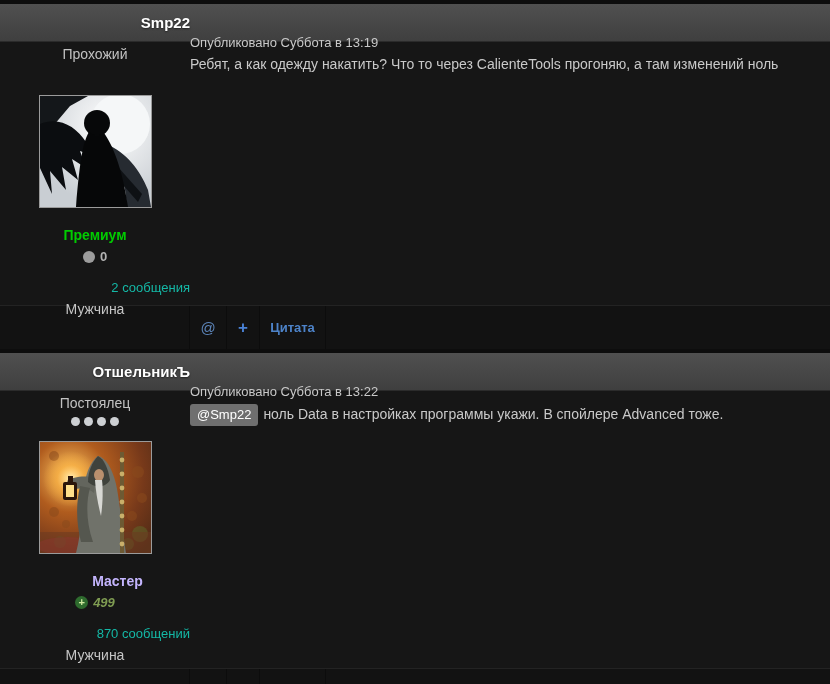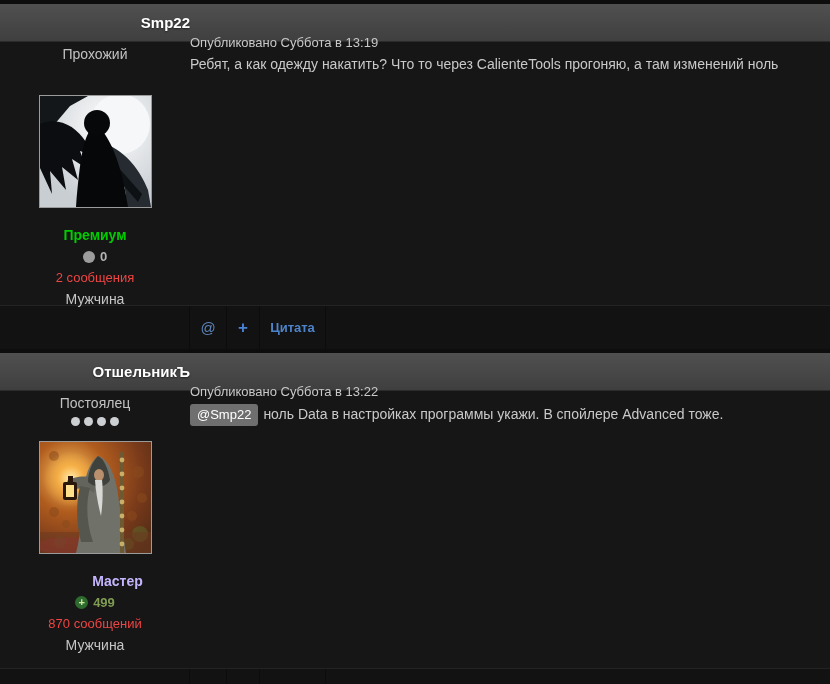--- a/index.html
+++ b/index.html
@@ -24,21 +24,21 @@
   .pip{width:9px;height:9px;border-radius:50%;background:#cdd0d3;}
   .avatar{display:inline-block;margin-top:17px;border:1px solid #9b9b9b;line-height:0;cursor:pointer;}
   .post--2 .avatar{margin-top:14px;}
   .group{margin-top:16px;font-size:14px;font-weight:bold;}
   .rep{margin-top:6px;display:flex;align-items:center;justify-content:center;gap:5px;
        font-size:13px;font-weight:bold;color:#b3b3b3;}
   .rep-icon{width:12px;height:12px;border-radius:50%;background:#9c9c9c;flex:none;}
   .rep-icon.green{background:#2e6b2e;position:relative;width:13px;height:13px;}
   .rep-icon.green::before{content:"+";position:absolute;left:0;top:-1px;width:13px;height:13px;
        line-height:14px;text-align:center;color:#cfe8a0;font-size:11px;font-weight:bold;}
-  .posts-count{margin-top:6px;font-size:13px;color:#ef4444;}
+  .posts-count{margin-top:16px;font-size:13px;color:#14b8a6;text-align:right;}
   .gender{margin-top:6px;font-size:14px;color:#c6c6c6;text-align:center;}
   .message{flex:1;padding:13px 29px 0 0;font-size:14px;color:#c9c9c9;}
   .message p{margin:0;line-height:19px;}
   .mention-badge{background:#6f6f6f;color:#ffffff;border-radius:3px;padding:1px 7px 2px;
        font-size:13px;cursor:pointer;display:inline-block;}
   .mention-badge + .msg-text{margin-left:5px;}
   
   .post-footer{height:44px;display:flex;background:#121212;border-top:1px solid #232323;box-sizing:border-box;}
   .cell{display:flex;align-items:center;justify-content:center;border-right:1px solid #0c0c0c;box-sizing:border-box;}
   .cell.spacer{width:190px;}
@@ -177,21 +177,21 @@
               <circle cx="82" cy="102" r="2.4"></circle>
             </g>
             <rect x="23" y="40" width="14" height="18" rx="2" fill="#2b160b"></rect>
             <rect x="26" y="43" width="8" height="12" fill="#ffdf8a"></rect>
             <rect x="28" y="34" width="5" height="6" fill="#2b160b"></rect>
           </svg>
         </span>
         <div class="group" style="color: #c4b5fd; margin-left: 45px;">Мастер</div>
         <div class="rep">
           <span class="rep-icon green"></span>
-          <span class="rep-val" style="color: rgb(127, 156, 82);">499</span>
+          <span class="rep-val" style="color: rgb(127, 156, 82); font-style: italic;">499</span>
         </div>
         <div class="posts-count">870 сообщений</div>
         <div class="gender">Мужчина</div>
       </aside>
       <div class="message">
         <p>
           <span class="mention-badge">@Smp22</span><span class="msg-text">ноль Data в настройках программы укажи. В спойлере Advanced тоже.</span>
         </p>
       </div>
     </div>

